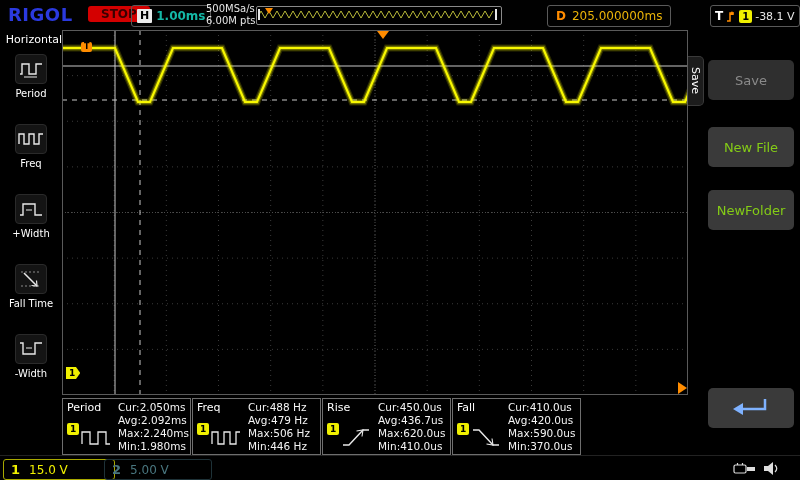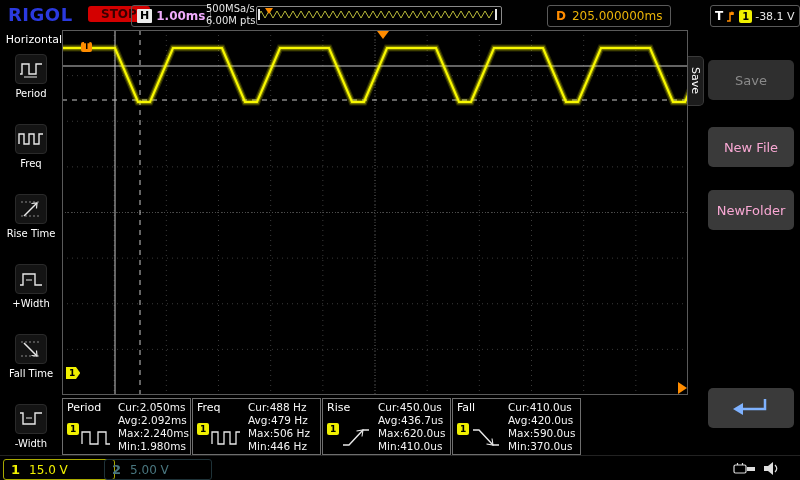--- a/index.html
+++ b/index.html
@@ -7,21 +7,21 @@
        font-family:"DejaVu Sans","Liberation Sans",sans-serif;color:#ddd}
 
   
   #topbar{position:absolute;left:0;top:0;width:800px;height:30px;background:#010101}
   #logo{position:absolute;left:8px;top:4px;font-size:18px;font-weight:900;letter-spacing:.5px;color:#2b3ae0}
   #stop{position:absolute;left:88px;top:6px;background:#d40000;color:#3a0000;font-weight:bold;
         font-size:12px;line-height:16px;padding:0 13px;border-radius:3px}
   #hgroup{position:absolute;left:131px;top:5px;height:20px;border:1px solid #5a5a5a;border-radius:3px;
           display:flex;align-items:center;gap:4px;padding:0 5px}
   #hletter{background:#ececec;color:#000;font-weight:bold;font-size:11px;line-height:14px;padding:0 3px;border-radius:1px}
-  #hval{color:#f0abfc;font-size:12px;font-weight:bold}
+  #hval{color:#14b8a6;font-size:12px;font-weight:bold}
   #acq{position:absolute;left:206px;top:3px;color:#e6e6e6;font-size:10px;line-height:12px;white-space:nowrap}
   #preview{position:absolute;left:256px;top:6px;width:244px;height:17px;border:1px solid #8a8a8a;border-radius:2px;background:#000}
   #dgroup{position:absolute;left:547px;top:5px;height:20px;border:1px solid #5a5a5a;border-radius:3px;
           display:flex;align-items:center;gap:6px;padding:0 8px}
   #dletter{color:#ff8c00;font-weight:bold;font-size:12px}
   #dval{color:#eab308;font-size:12px}
   #tgroup{position:absolute;left:710px;top:5px;height:20px;border:1px solid #5a5a5a;border-radius:3px;
           display:flex;align-items:center;gap:3px;padding:0 4px}
   #tletter{color:#fff;font-weight:bold;font-size:12px}
   #tsrc{background:#f0f000;color:#000;font-weight:bold;font-size:10px;line-height:13px;padding:0 3px;border-radius:2px}
@@ -41,21 +41,21 @@
   #tmarker{position:absolute;left:19px;top:12px;background:#ff8c00;color:#000;font-size:8px;font-weight:bold;
            line-height:10px;padding:0 3px;border-radius:2px}
   #gmarker{position:absolute;left:4px;top:337px;background:#f0f000;color:#000;font-size:9px;font-weight:bold;
            line-height:12px;padding:0 5px 0 3px;clip-path:polygon(0 0,70% 0,100% 50%,70% 100%,0 100%)}
 
   
   #rightbar{position:absolute;left:688px;top:30px;width:112px;height:425px;background:#000}
   #sidetab{position:absolute;left:0;top:26px;width:15px;height:48px;background:#1c1c1c;border:1px solid #3a3a3a;
            border-left:none;border-radius:0 5px 5px 0;color:#fff;font-size:11px;writing-mode:vertical-rl;
            display:flex;align-items:center;justify-content:center}
-  .rbtn{position:absolute;left:20px;width:86px;height:40px;background:#3a3a3a;border-radius:5px;color:#f9a8d4;
+  .rbtn{position:absolute;left:20px;width:86px;height:40px;background:#3a3a3a;border-radius:5px;color:#84cc16;
         font-size:13px;display:flex;align-items:center;justify-content:center;cursor:pointer}
   .rbtn.disabled{color:#8a8a8a;background:#2f2f2f;cursor:default}
   #btn-save{top:30px}#btn-newfile{top:97px}#btn-newfolder{top:160px}#btn-delete{top:229px}#btn-back{top:358px}
 
   
   #measures{position:absolute;left:62px;top:398px;display:flex}
   .mpanel{width:127px;height:55px;border:1px solid #6e6e6e;margin-right:1px;position:relative;background:#000}
   .mname{position:absolute;left:4px;top:2px;font-size:11px;color:#fff}
   .mval{position:absolute;left:55px;font-size:10.5px;color:#f5f5f5;white-space:nowrap}
   .mcur{top:2px}.mavg{top:15px}.mmax{top:28px}.mmin{top:41px}
@@ -128,30 +128,20 @@
 
   <div class="litem">
     <div class="licon">
       <svg width="26" height="22" viewBox="0 0 26 22">
         <path d="M1 16 v-10 h5 v10 h5 v-10 h5 v10 h5 v-10 h4" fill="none" stroke="#e8e8e8" stroke-width="1.4"></path>
       </svg>
     </div>
     <div class="llabel">Freq</div>
   </div>
 
-  <div class="litem">
-    <div class="licon">
-      <svg width="26" height="22" viewBox="0 0 26 22">
-        <path d="M3 4 h20 M3 18 h20" stroke="#8a8a8a" stroke-width="1" stroke-dasharray="2,2" fill="none"></path>
-        <path d="M6 18 L19 5" stroke="#e8e8e8" stroke-width="1.5" fill="none"></path>
-        <path d="M13.5 5.5 L19 5 L18.5 10.5" stroke="#e8e8e8" stroke-width="1.2" fill="none"></path>
-      </svg>
-    </div>
-    <div class="llabel">Rise Time</div>
-  </div>
 
   <div class="litem">
     <div class="licon">
       <svg width="26" height="22" viewBox="0 0 26 22">
         <path d="M2 17 h3 v-11 h12 v11 h7" fill="none" stroke="#e8e8e8" stroke-width="1.4"></path>
         <path d="M8 12 h6" stroke="#e8e8e8" stroke-width="1" fill="none"></path>
       </svg>
     </div>
     <div class="llabel">+Width</div>
   </div>

